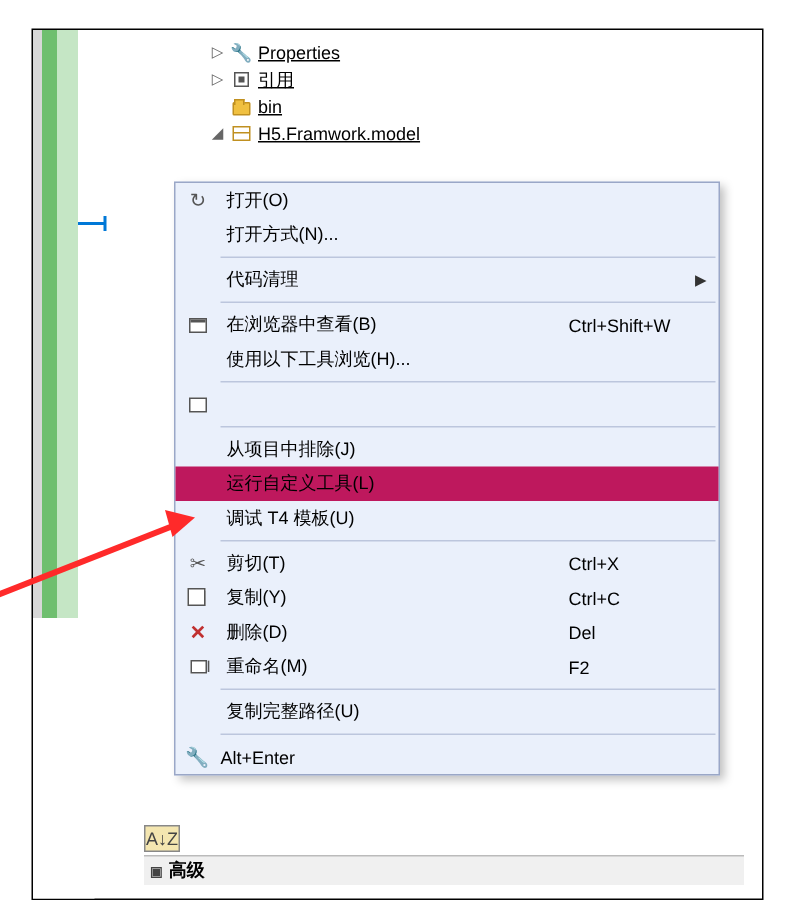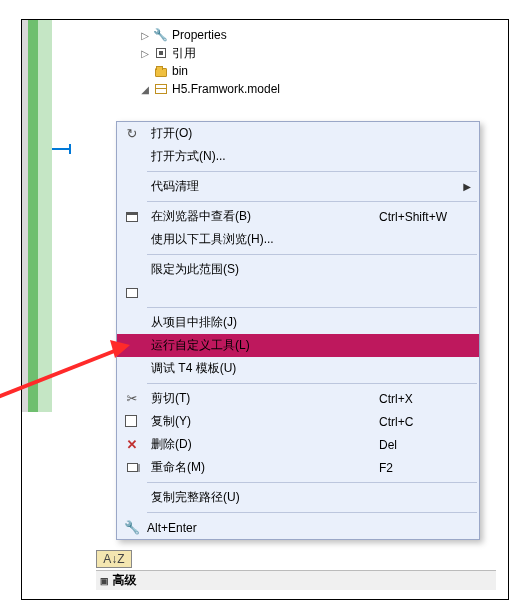--- a/index.html
+++ b/index.html
@@ -12,21 +12,21 @@
   .gutter-green { position: absolute; left: 6px; top: 0; width: 10px; height: 392px; background: #6fbf6f; }
   .gutter-green2{ position: absolute; left: 16px; top: 0; width: 14px; height: 392px; background: #c5e6c5; }
   .blue-tick    { position: absolute; left: 30px; top: 128px; width: 18px; height: 2px; background: #0078d7; }
   .blue-tick::before { content:""; position:absolute; right:-1px; top:-4px; width:2px; height:10px; background:#0078d7; }
 
   .tree { position: absolute; left: 114px; top: 6px; width: 360px; }
   .tree-row { display: flex; align-items: center; height: 18px; gap: 4px; color: #000; }
   .tree-row .exp { width: 10px; text-align: center; color: #666; font-size: 10px; }
   .tree-row .pad { display:inline-block; }
   .tree-row .ico { width: 14px; height: 14px; display:inline-flex; align-items:center; justify-content:center; }
-  .tree-row .lbl { white-space: nowrap; }
+  .tree-row .lbl { white-space: nowrap; text-decoration: underline; }
 
   .ico-folder { background:#f0c040; border:1px solid #c09020; width:12px; height:9px; border-radius:1px; position:relative; top:1px; }
   .ico-folder::before { content:""; position:absolute; top:-3px; left:0; width:5px; height:3px; background:#f0c040; border:1px solid #c09020; border-bottom:none; }
   .ico-wrench { color:#555; font-size:12px; }
   .ico-ref { width:10px; height:10px; border:1px solid #555; position:relative; }
   .ico-ref::after { content:""; position:absolute; left:2px; top:2px; width:4px; height:4px; background:#555; }
   .ico-model { width:12px; height:10px; border:1px solid #c09020; background:#fff; position:relative; }
   .ico-model::after { content:""; position:absolute; left:0; top:3px; right:0; height:1px; background:#c09020; }
 
   .context-menu { position: absolute; left: 94px; top: 101px; width: 364px; background: #eaf0fb; border: 1px solid #9aa7c7; box-shadow: 3px 3px 6px rgba(0,0,0,0.25); }
@@ -44,21 +44,21 @@
   .ico-newview{ width:12px; height:10px; border:1px solid #555; background:#fff; }
   .ico-cut    { font-size:13px; }
   .ico-copy   { width:10px; height:10px; border:1px solid #555; background:#fff; position:relative; }
   .ico-copy::after { content:""; position:absolute; left:-3px; top:-3px; width:10px; height:10px; border:1px solid #555; background:#fff; }
   .ico-del    { color:#c03030; font-size:13px; font-weight:bold; }
   .ico-rename { width:11px; height:9px; border:1px solid #555; background:#fff; position:relative; }
   .ico-rename::after { content:"I"; position:absolute; right:-4px; top:-2px; font-size:11px; color:#555; }
   .ico-prop   { font-size:13px; }
 
   .below { position: absolute; left: 74px; top: 530px; width: 400px; }
-  .sortbtn { width: 36px; height: 18px; border:1px solid #888; background:#f4e6b0; display:inline-flex; align-items:center; justify-content:center; font-size:9px; color:#444; margin-bottom:2px; }
+  .sortbtn { width: 24px; height: 18px; border:1px solid #888; background:#f4e6b0; display:inline-flex; align-items:center; justify-content:center; font-size:9px; color:#444; margin-bottom:2px; }
   .section-hdr { display:flex; align-items:center; height:20px; border-top:1px solid #bbb; background:#f0f0f0; padding-left:4px; gap:4px; font-weight:bold; font-size: 13px;}
   .section-hdr .tri { font-size:9px; color:#444; }
 
   .arrow-annot { position:absolute; left:-10px; top:280px; width:150px; height:120px; pointer-events:none; }
 </style>
 </head>
 <body>
 
 <div class="frame">
 
@@ -136,25 +136,20 @@
       <span class="cm-shortcut">Ctrl+Shift+W</span>
     </div>
     <div class="cm-row">
       <span class="cm-iconcol"></span>
       <span class="cm-label">使用以下工具浏览(H)...</span>
       <span class="cm-shortcut"></span>
     </div>
     <div class="cm-sep"></div>
 
     <div class="cm-row">
-      <span class="cm-iconcol"></span>
-      <span class="cm-label">限定为此范围(S)</span>
-      <span class="cm-shortcut"></span>
-    </div>
-    <div class="cm-row">
       <span class="cm-iconcol">
           <span class="ico-newview"></span>
         </span>
       <span class="cm-shortcut"></span>
     </div>
     <div class="cm-sep"></div>
 
     <div class="cm-row">
       <span class="cm-iconcol"></span>
       <span class="cm-label">从项目中排除(J)</span>

